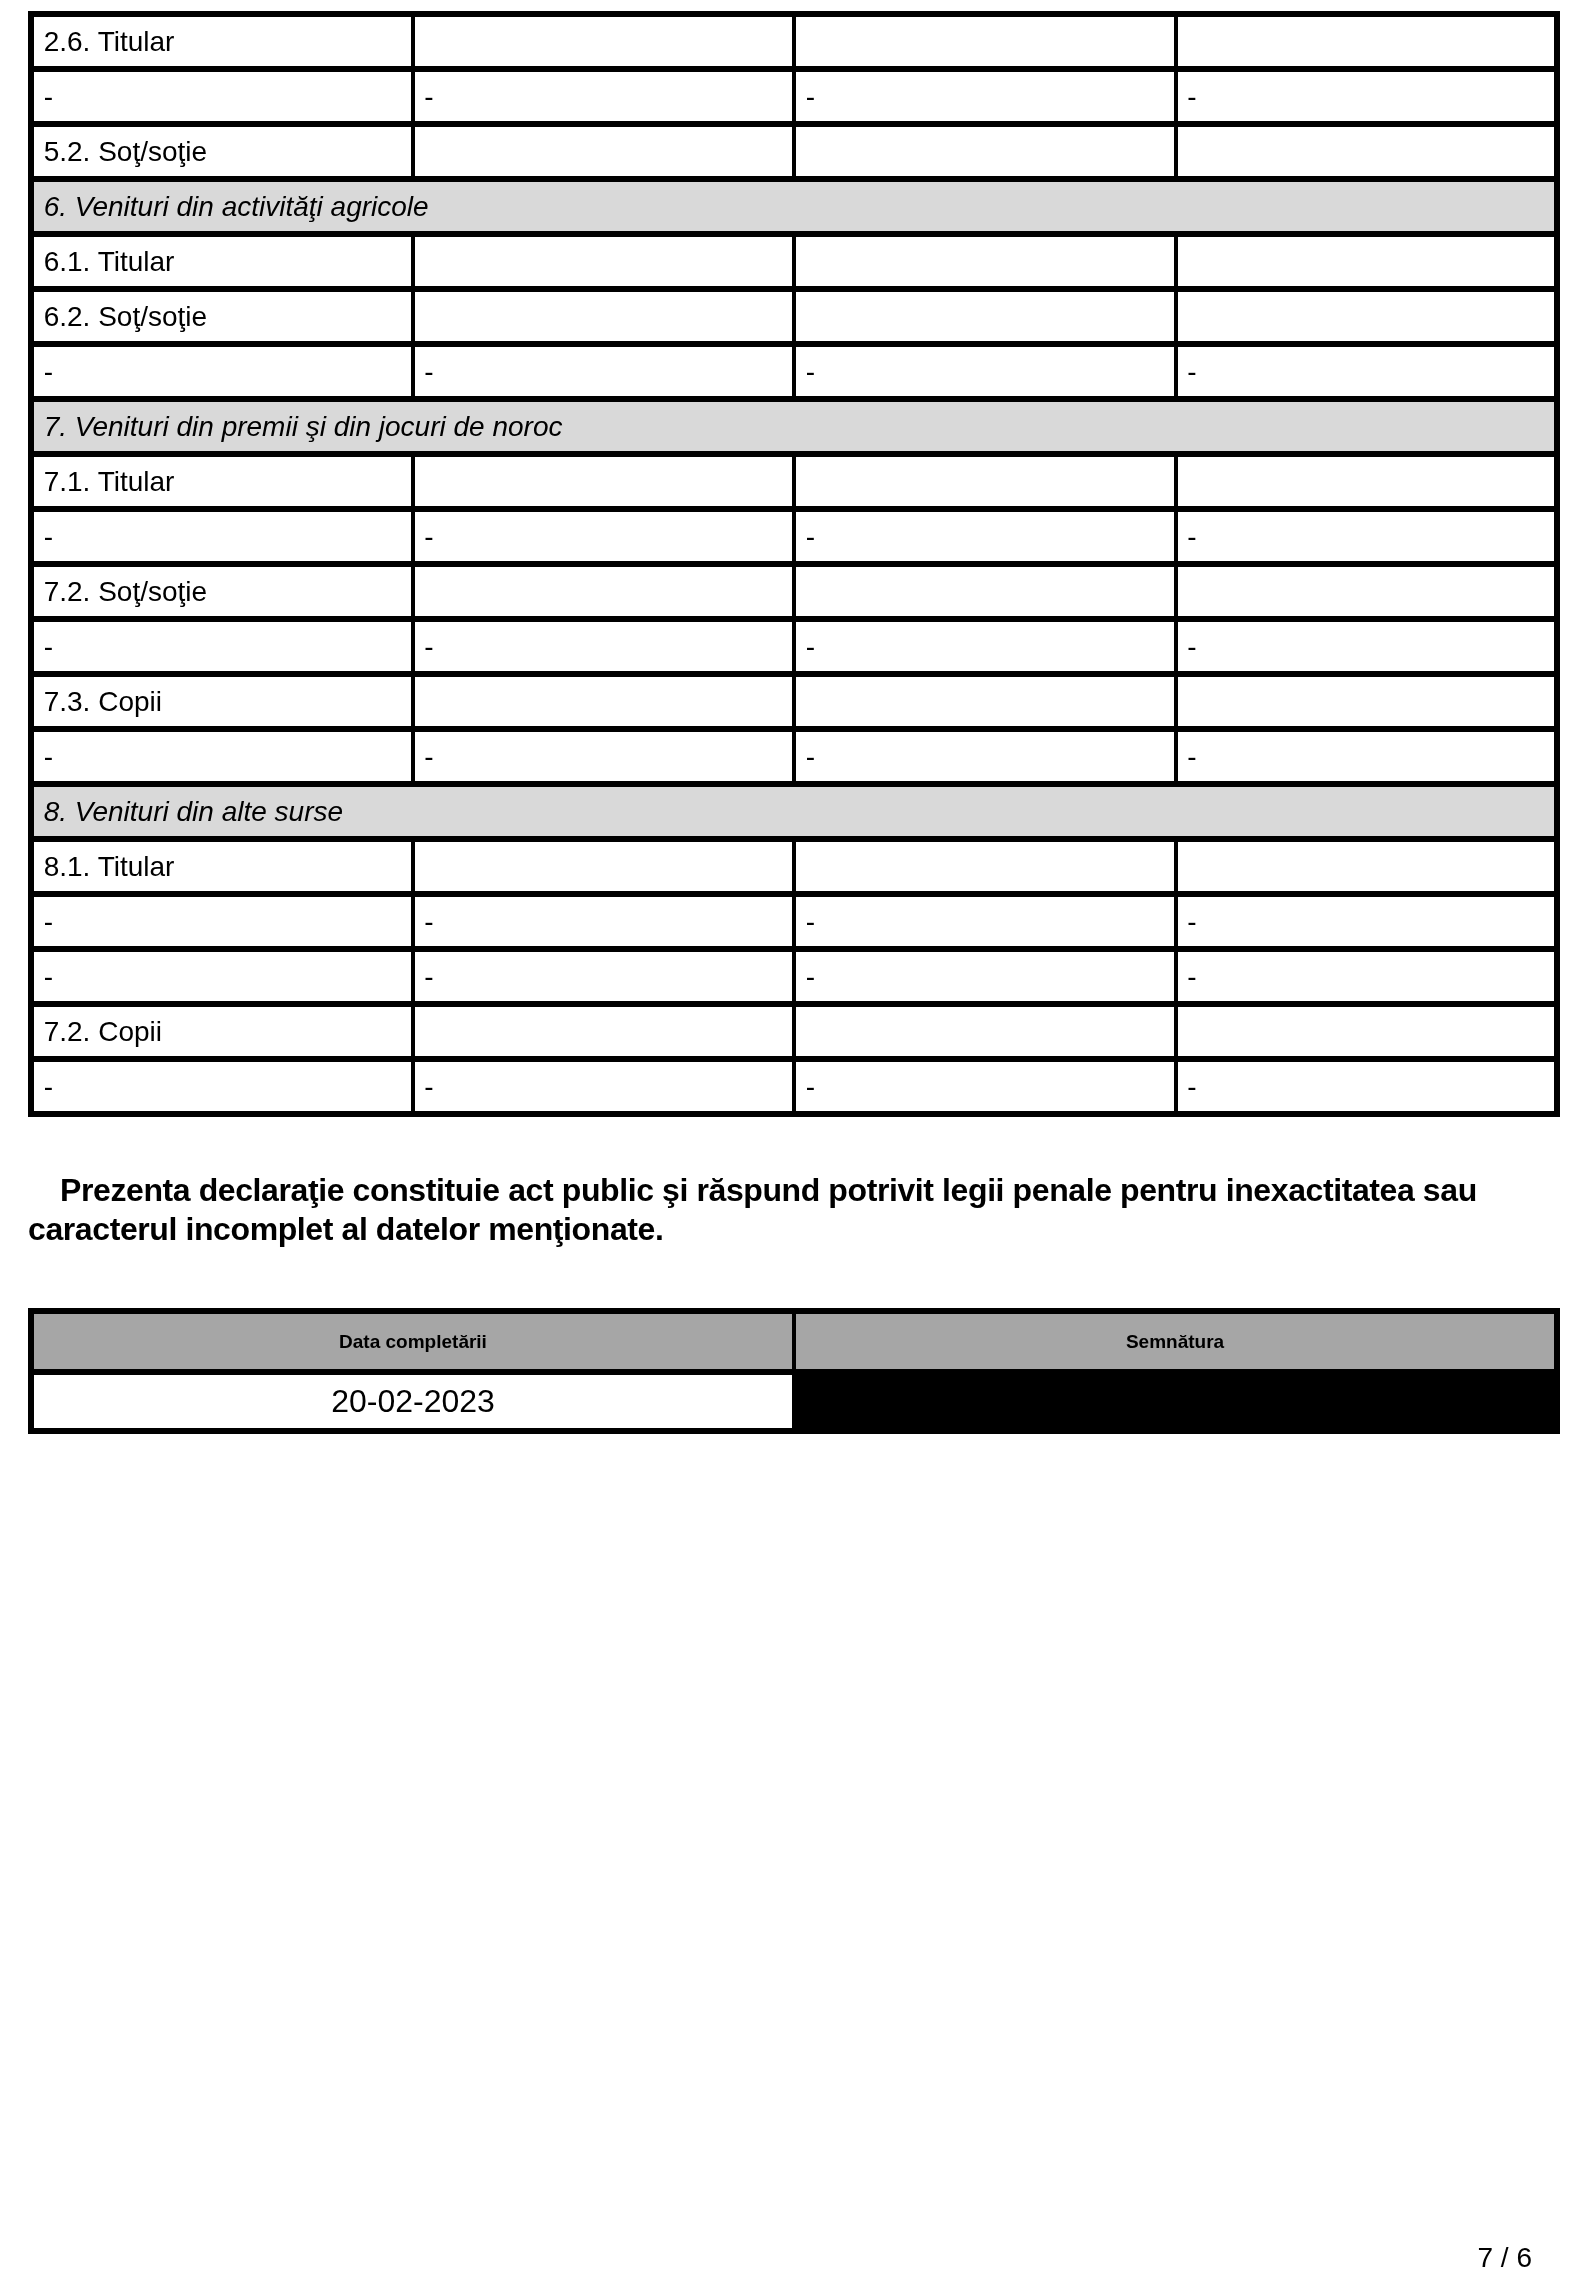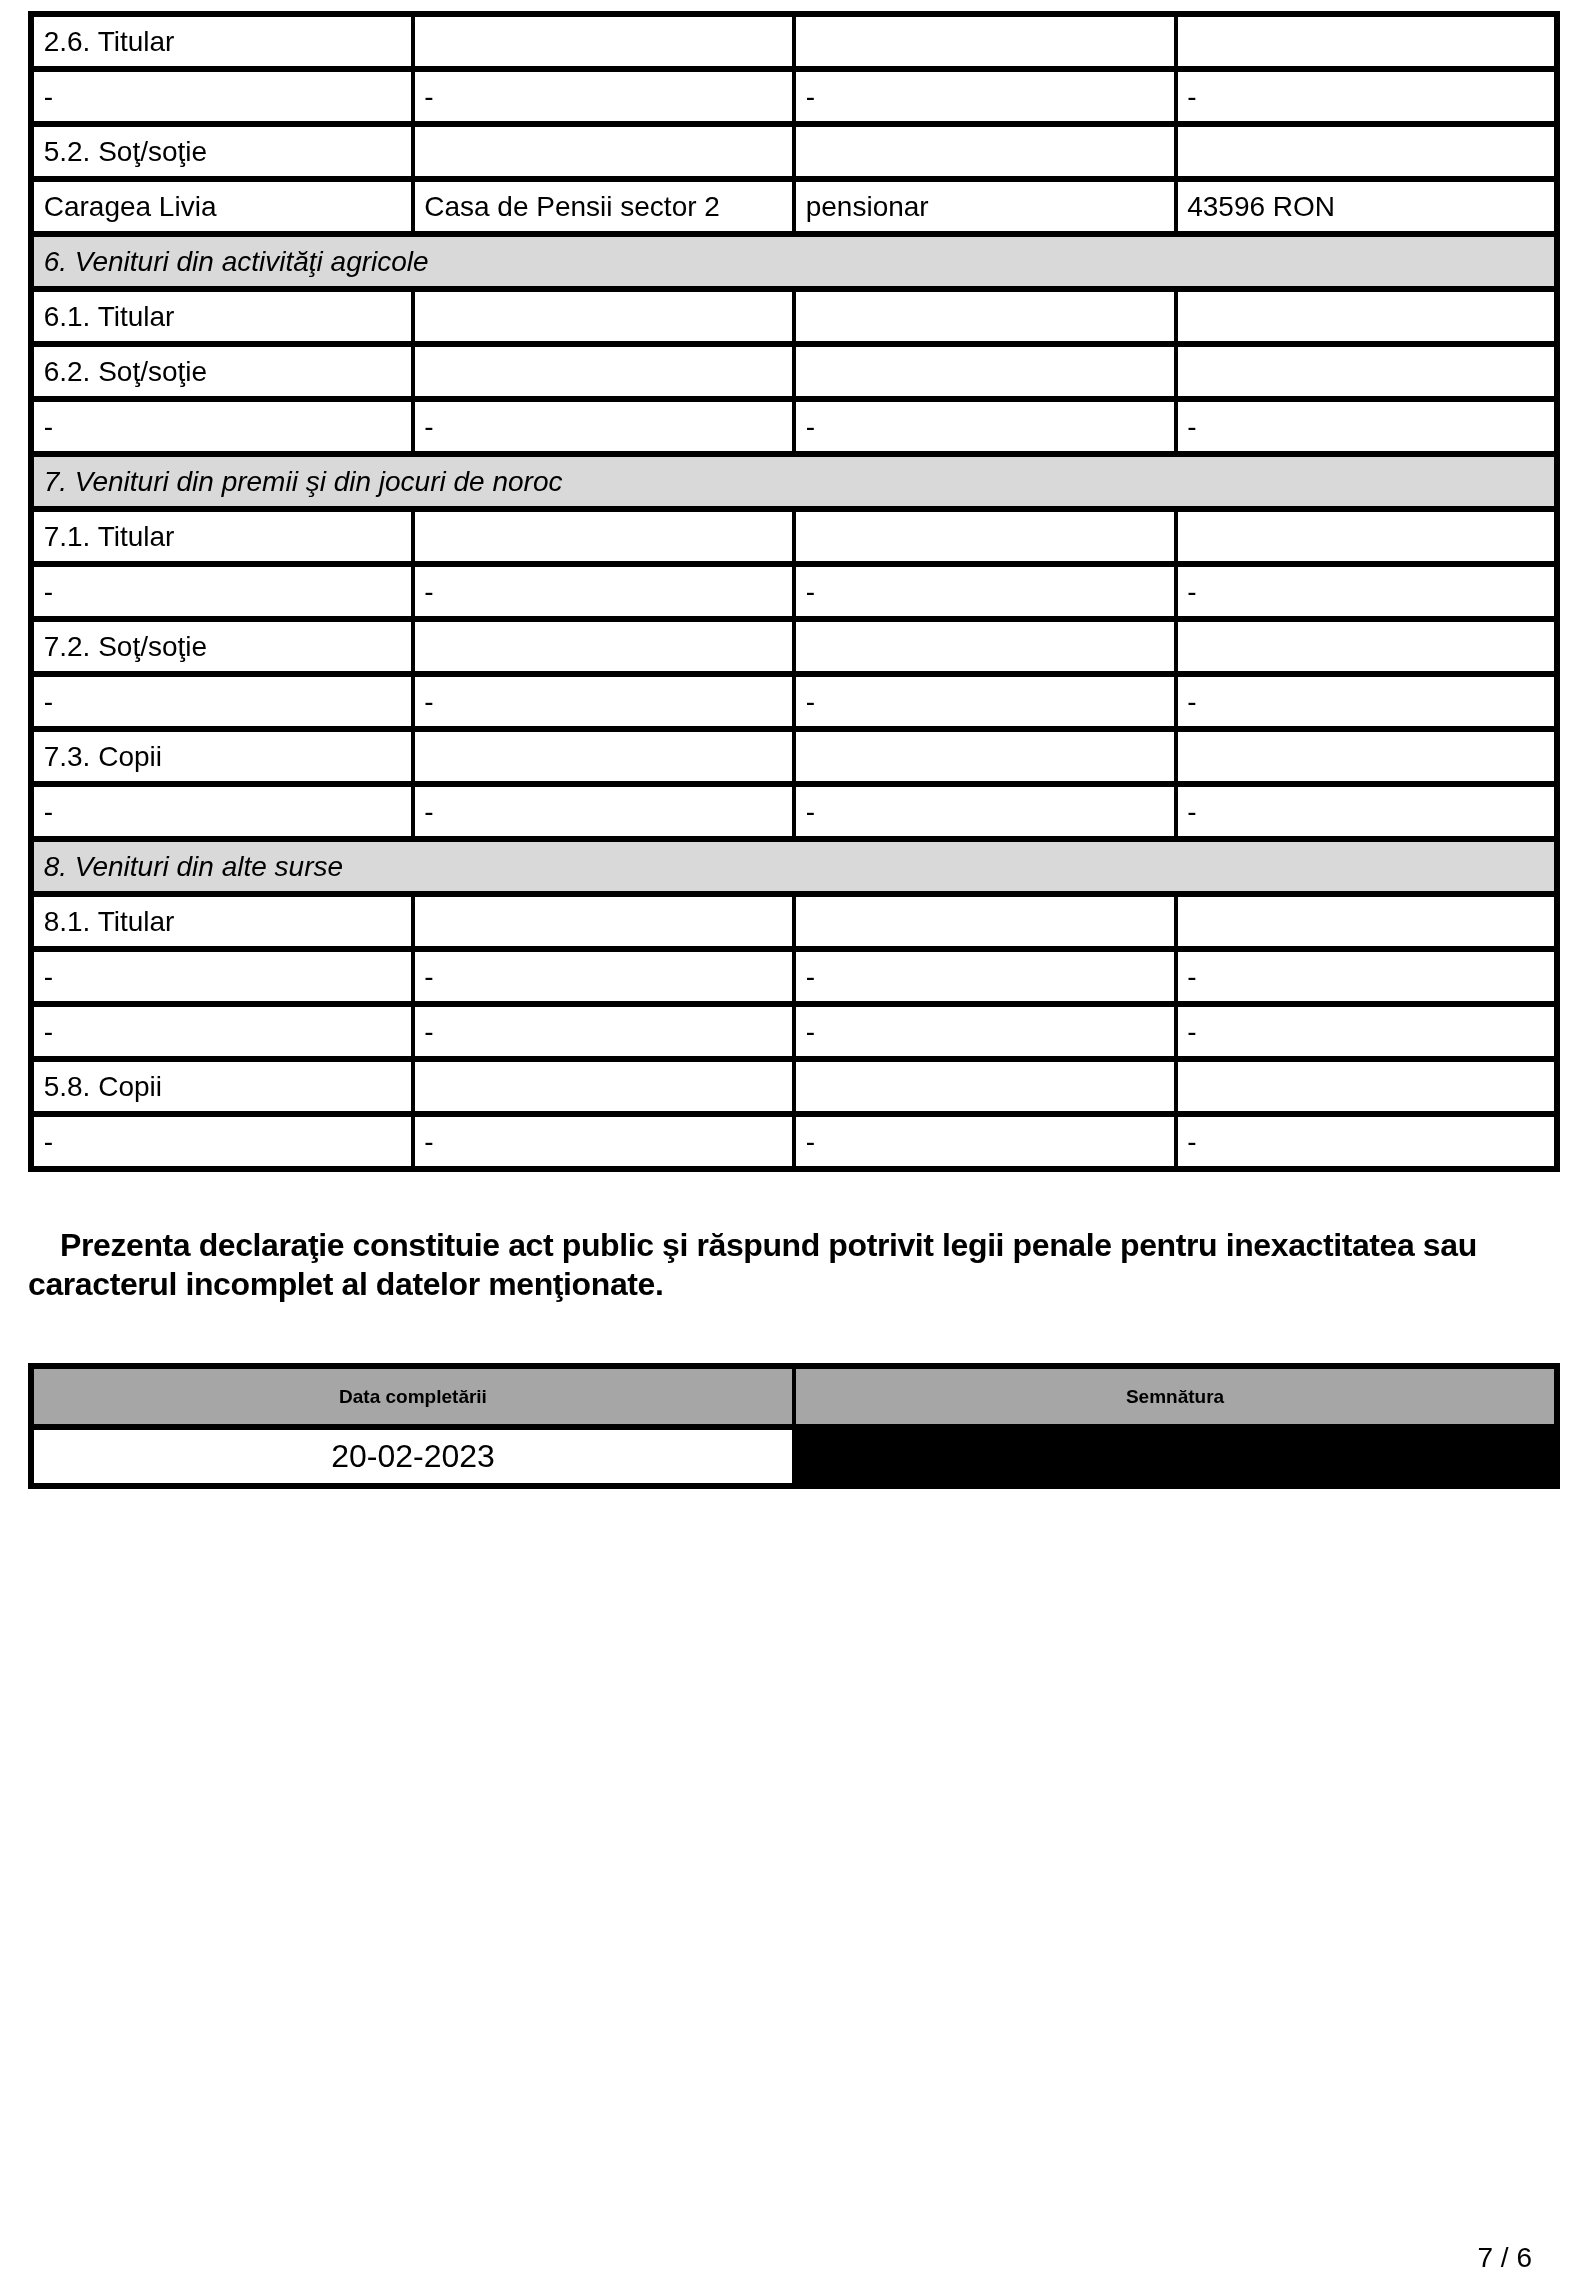--- a/index.html
+++ b/index.html
@@ -114,26 +114,20 @@
         <td>-</td>
         <td>-</td>
         <td>-</td>
       </tr>
       <tr class="label-row">
         <td>5.2. Soţ/soţie</td>
         <td></td>
         <td></td>
         <td></td>
       </tr>
-      <tr class="data-row">
-        <td>Caragea Livia</td>
-        <td>Casa de Pensii sector 2</td>
-        <td>pensionar</td>
-        <td>43596 RON</td>
-      </tr>
       <tr class="section-row">
         <td colspan="4" class="section-cell">6. Venituri din activităţi agricole</td>
       </tr>
       <tr class="label-row">
         <td>6.1. Titular</td>
         <td></td>
         <td></td>
         <td></td>
       </tr>
       <tr class="label-row">
@@ -202,21 +196,21 @@
         <td>-</td>
         <td>-</td>
       </tr>
       <tr class="data-row">
         <td>-</td>
         <td>-</td>
         <td>-</td>
         <td>-</td>
       </tr>
       <tr class="label-row">
-        <td>5.8. Copii</td>
+        <td>7.2. Copii</td>
         <td></td>
         <td></td>
         <td></td>
       </tr>
       <tr class="data-row">
         <td>-</td>
         <td>-</td>
         <td>-</td>
         <td>-</td>
       </tr>

